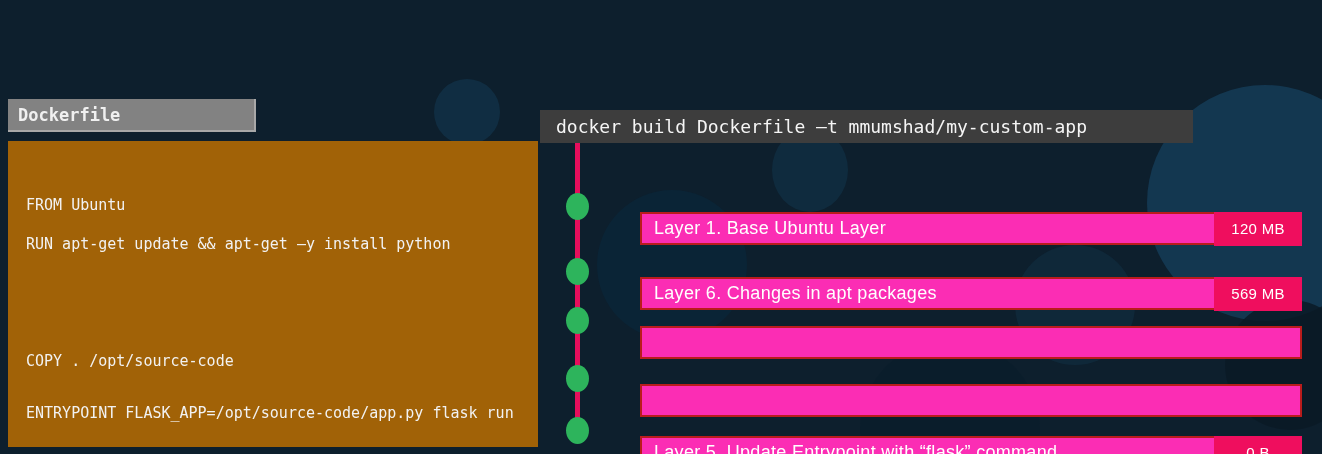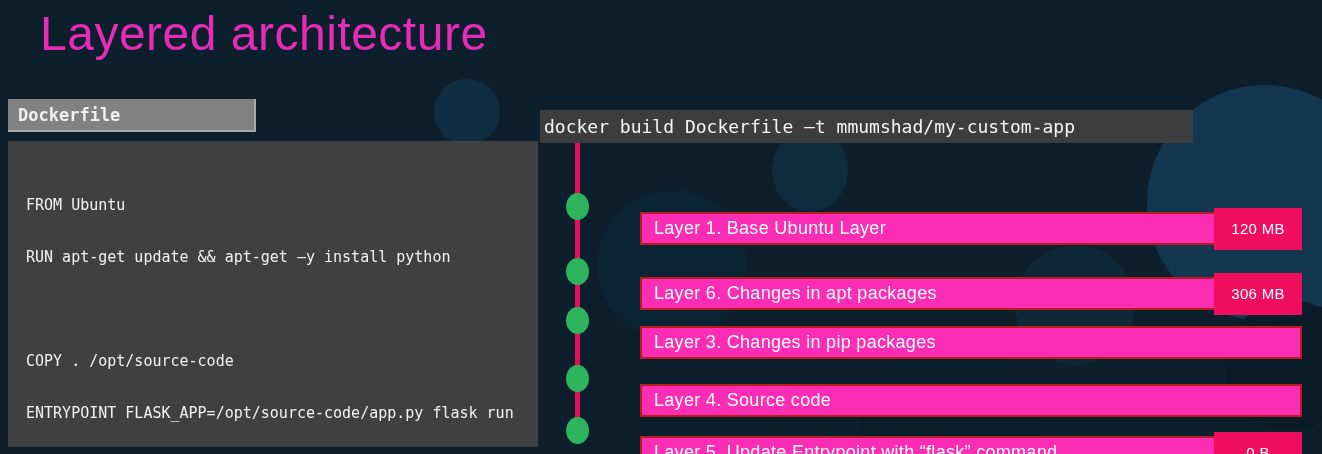--- a/index.html
+++ b/index.html
@@ -31,33 +31,33 @@
     position:absolute;left:8px;top:99px;width:248px;height:33px;
     background:#828282;
     border-right:2px solid #a8a8a8;border-bottom:2px solid #a8a8a8;
     box-sizing:border-box;
     display:flex;align-items:center;
     font-family:"DejaVu Sans Mono","Liberation Mono",monospace;
     font-size:17px;color:#f0f0f0;padding-left:10px;font-weight:bold;
   }
   .code-box{
     position:absolute;left:8px;top:141px;width:530px;height:306px;
-    background:#404040;
+    background:#a16207;
   }
   .code-line{
     position:absolute;left:18px;
     font-family:"DejaVu Sans Mono","Liberation Mono",monospace;
     font-size:15px;color:#f2f2f2;white-space:pre;
   }
   .cmd-box{
     position:absolute;left:540px;top:110px;width:653px;height:33px;
     background:#3d3d3d;
     display:flex;align-items:center;
     font-family:"DejaVu Sans Mono","Liberation Mono",monospace;
-    font-size:18px;color:#f5f5f5;padding-left:4px;
+    font-size:18px;color:#f5f5f5;padding-left:16px;
     box-sizing:border-box;white-space:pre;
   }
   .timeline{
     position:absolute;left:575px;top:143px;width:5px;height:288px;
     background:#e60e5c;
   }
   .dot{
     position:absolute;width:23px;height:27px;border-radius:50%;
     background:#2db45c;left:566px;
   }
@@ -68,21 +68,21 @@
     box-sizing:border-box;
     display:flex;align-items:center;margin-top:22px;
   }
   .bar-label{
     flex:1;
     color:#ffffff;font-size:18px;letter-spacing:.3px;
     padding-left:12px;
     white-space:nowrap;overflow:hidden;
   }
   .bar-size{
-    width:88px;height:42px;margin:-2px -2px -2px 0;
+    width:88px;height:34px;margin:-2px -2px -2px 0;
     background:#ef0e5e;
     display:flex;align-items:center;justify-content:center;
     color:#ffffff;font-size:15px;letter-spacing:.3px;
     flex:none;
     text-align:right;
   }
 </style>
 </head>
 <body>
 
@@ -91,29 +91,28 @@
   <div class="bg-circle c1"></div>
   <div class="bg-circle c2"></div>
   <div class="bg-circle c3"></div>
   <div class="bg-circle c4"></div>
   <div class="bg-circle c5"></div>
   <div class="bg-circle c6"></div>
   <div class="bg-circle c7"></div>
 
   <div class="layer-content">
 
-    <h1 class="page-title">Layered architecture</h1>
 
     <div class="df-label">
       <span>Dockerfile</span>
     </div>
 
     <div class="code-box">
       <div class="code-line" style="top:55px">FROM Ubuntu</div>
-      <div class="code-line" style="top:107px">RUN apt-get update &amp;&amp; apt-get –y install python</div>
+      <div class="code-line" style="top:94px">RUN apt-get update &amp;&amp; apt-get –y install python</div>
       <div class="code-line" style="top:263px">ENTRYPOINT FLASK_APP=/opt/source-code/app.py flask run</div>
       <div class="code-line" style="top:211px">COPY . /opt/source-code</div>
     </div>
 
     <div class="cmd-box">
       <span>docker build Dockerfile –t mmumshad/my-custom-app</span>
     </div>
 
     <div class="timeline"></div>
     <div class="dot" style="top:193px"></div>
@@ -121,27 +120,25 @@
     <div class="dot" style="top:307px"></div>
     <div class="dot" style="top:365px"></div>
     <div class="dot" style="top:417px"></div>
 
     <div class="layer-bar" style="top:190px">
       <span class="bar-label">Layer 1. Base Ubuntu Layer</span>
       <span class="bar-size">120 MB</span>
     </div>
     <div class="layer-bar" style="top:255px">
       <span class="bar-label">Layer 6. Changes in apt packages</span>
-      <span class="bar-size">306 MB</span>
+      <span class="bar-size">569 MB</span>
     </div>
     <div class="layer-bar" style="top:304px">
-      <span class="bar-label">Layer 3. Changes in pip packages</span>
     </div>
     <div class="layer-bar" style="top:362px">
-      <span class="bar-label">Layer 4. Source code</span>
     </div>
     <div class="layer-bar" style="top:414px">
       <span class="bar-label">Layer 5. Update Entrypoint with “flask” command</span>
       <span class="bar-size">0 B</span>
     </div>
 
   </div>
 </div>
 
 </body></html>

